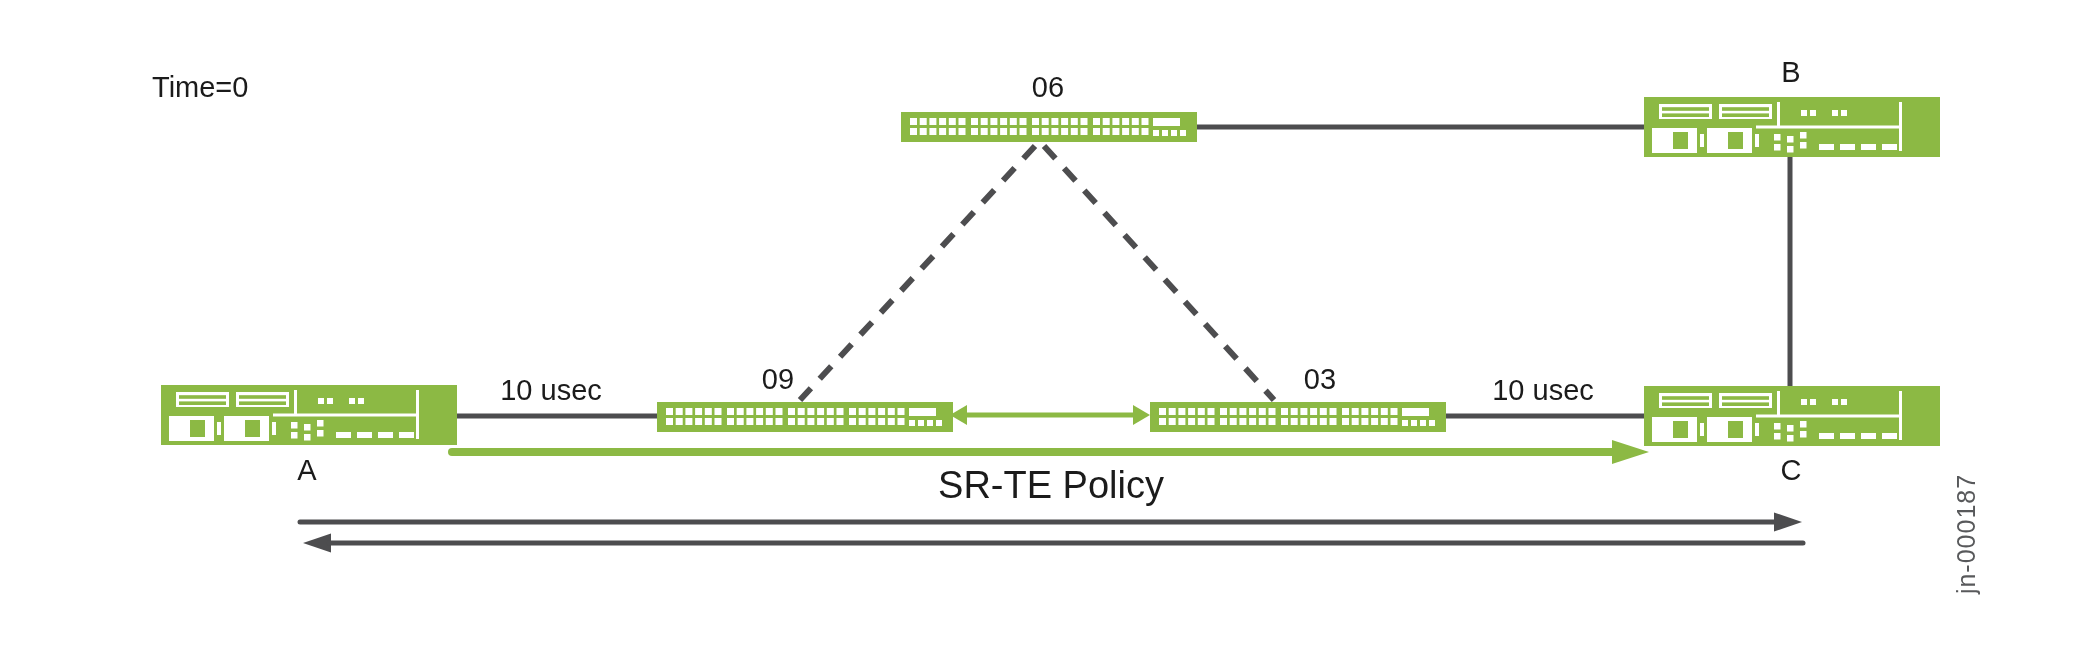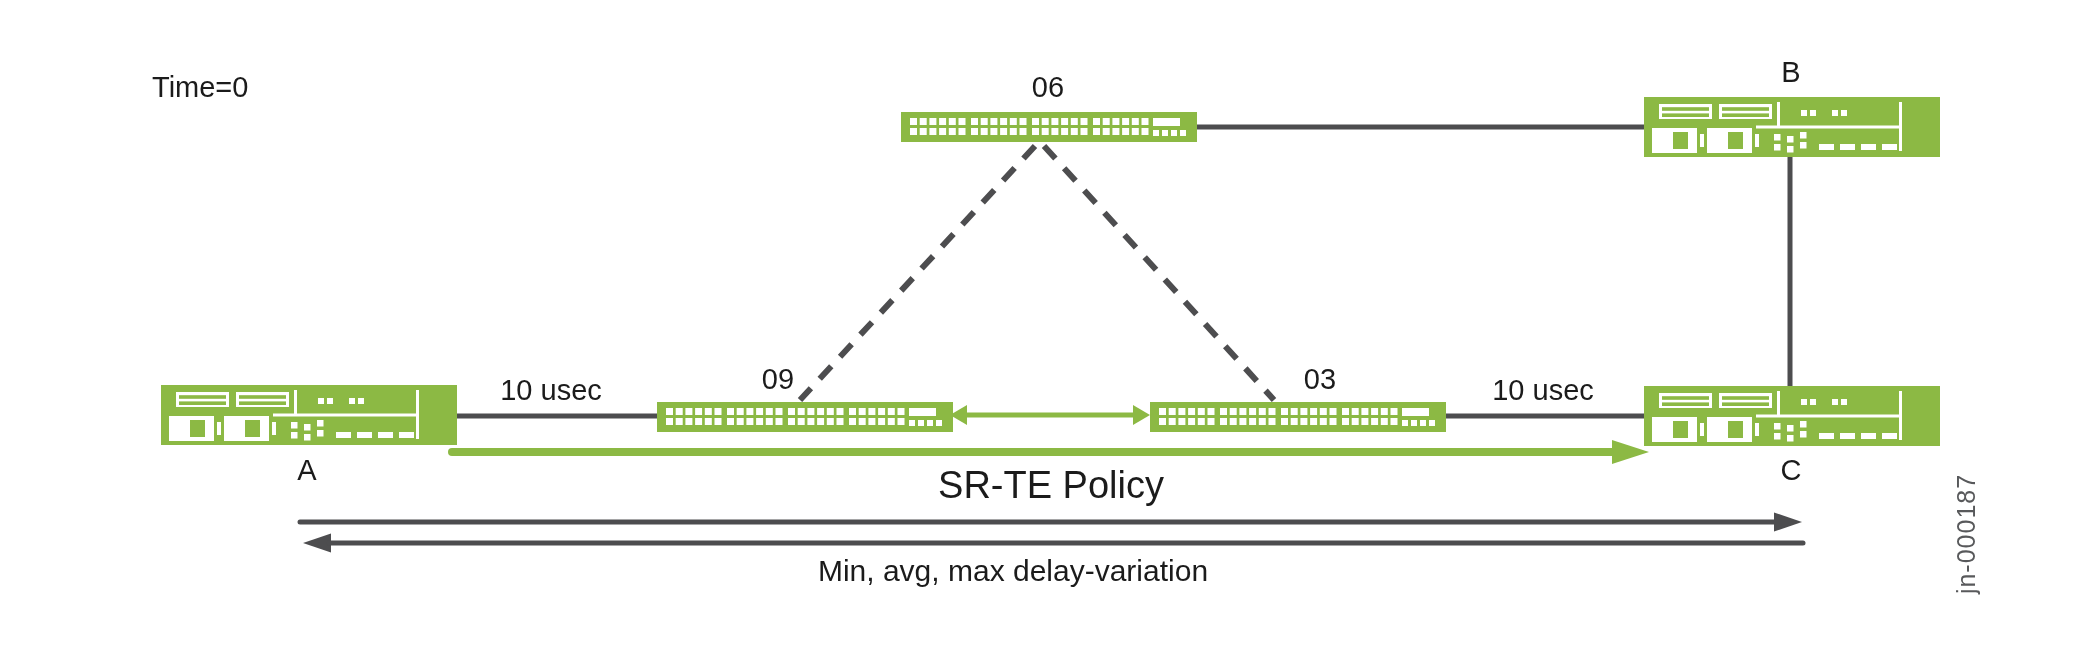--- a/index.html
+++ b/index.html
@@ -176,16 +176,15 @@
   <div class="lbl centered" style="left:778px; top:365px;">09</div>
   <div class="lbl centered" style="left:1320px; top:365px;">03</div>
 
   <div class="lbl centered" style="left:307px; top:456px;">A</div>
   <div class="lbl centered" style="left:1791px; top:456px;">C</div>
 
   <div class="lbl centered" style="left:551px; top:376px;">10 usec</div>
   <div class="lbl centered" style="left:1543px; top:376px;">10 usec</div>
 
   <div class="lbl centered" style="left:1051px; top:466px; font-size:38px;">SR-TE Policy</div>
-  <div class="lbl centered" style="left:1013px; top:556px; font-size:30px;">Min, avg, max delay-variation</div>
 
   <div class="watermark">jn-000187</div>
 </div>
 
 </body></html>

